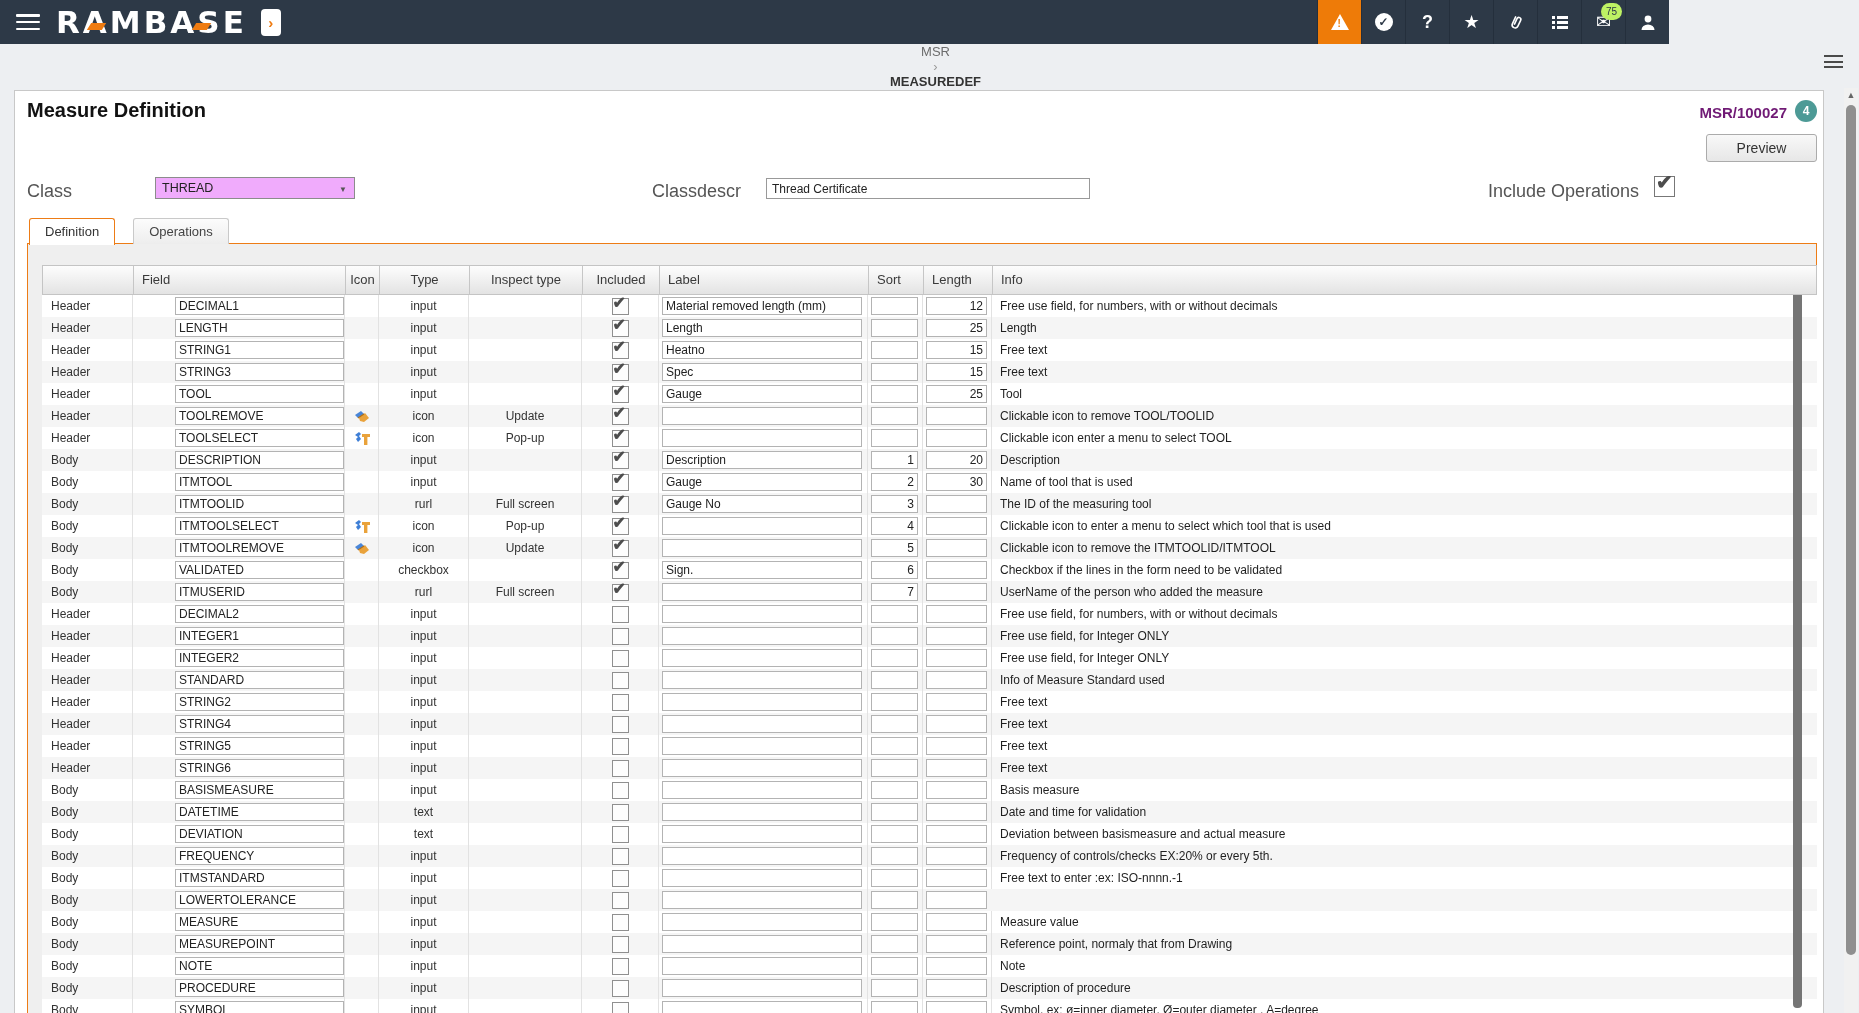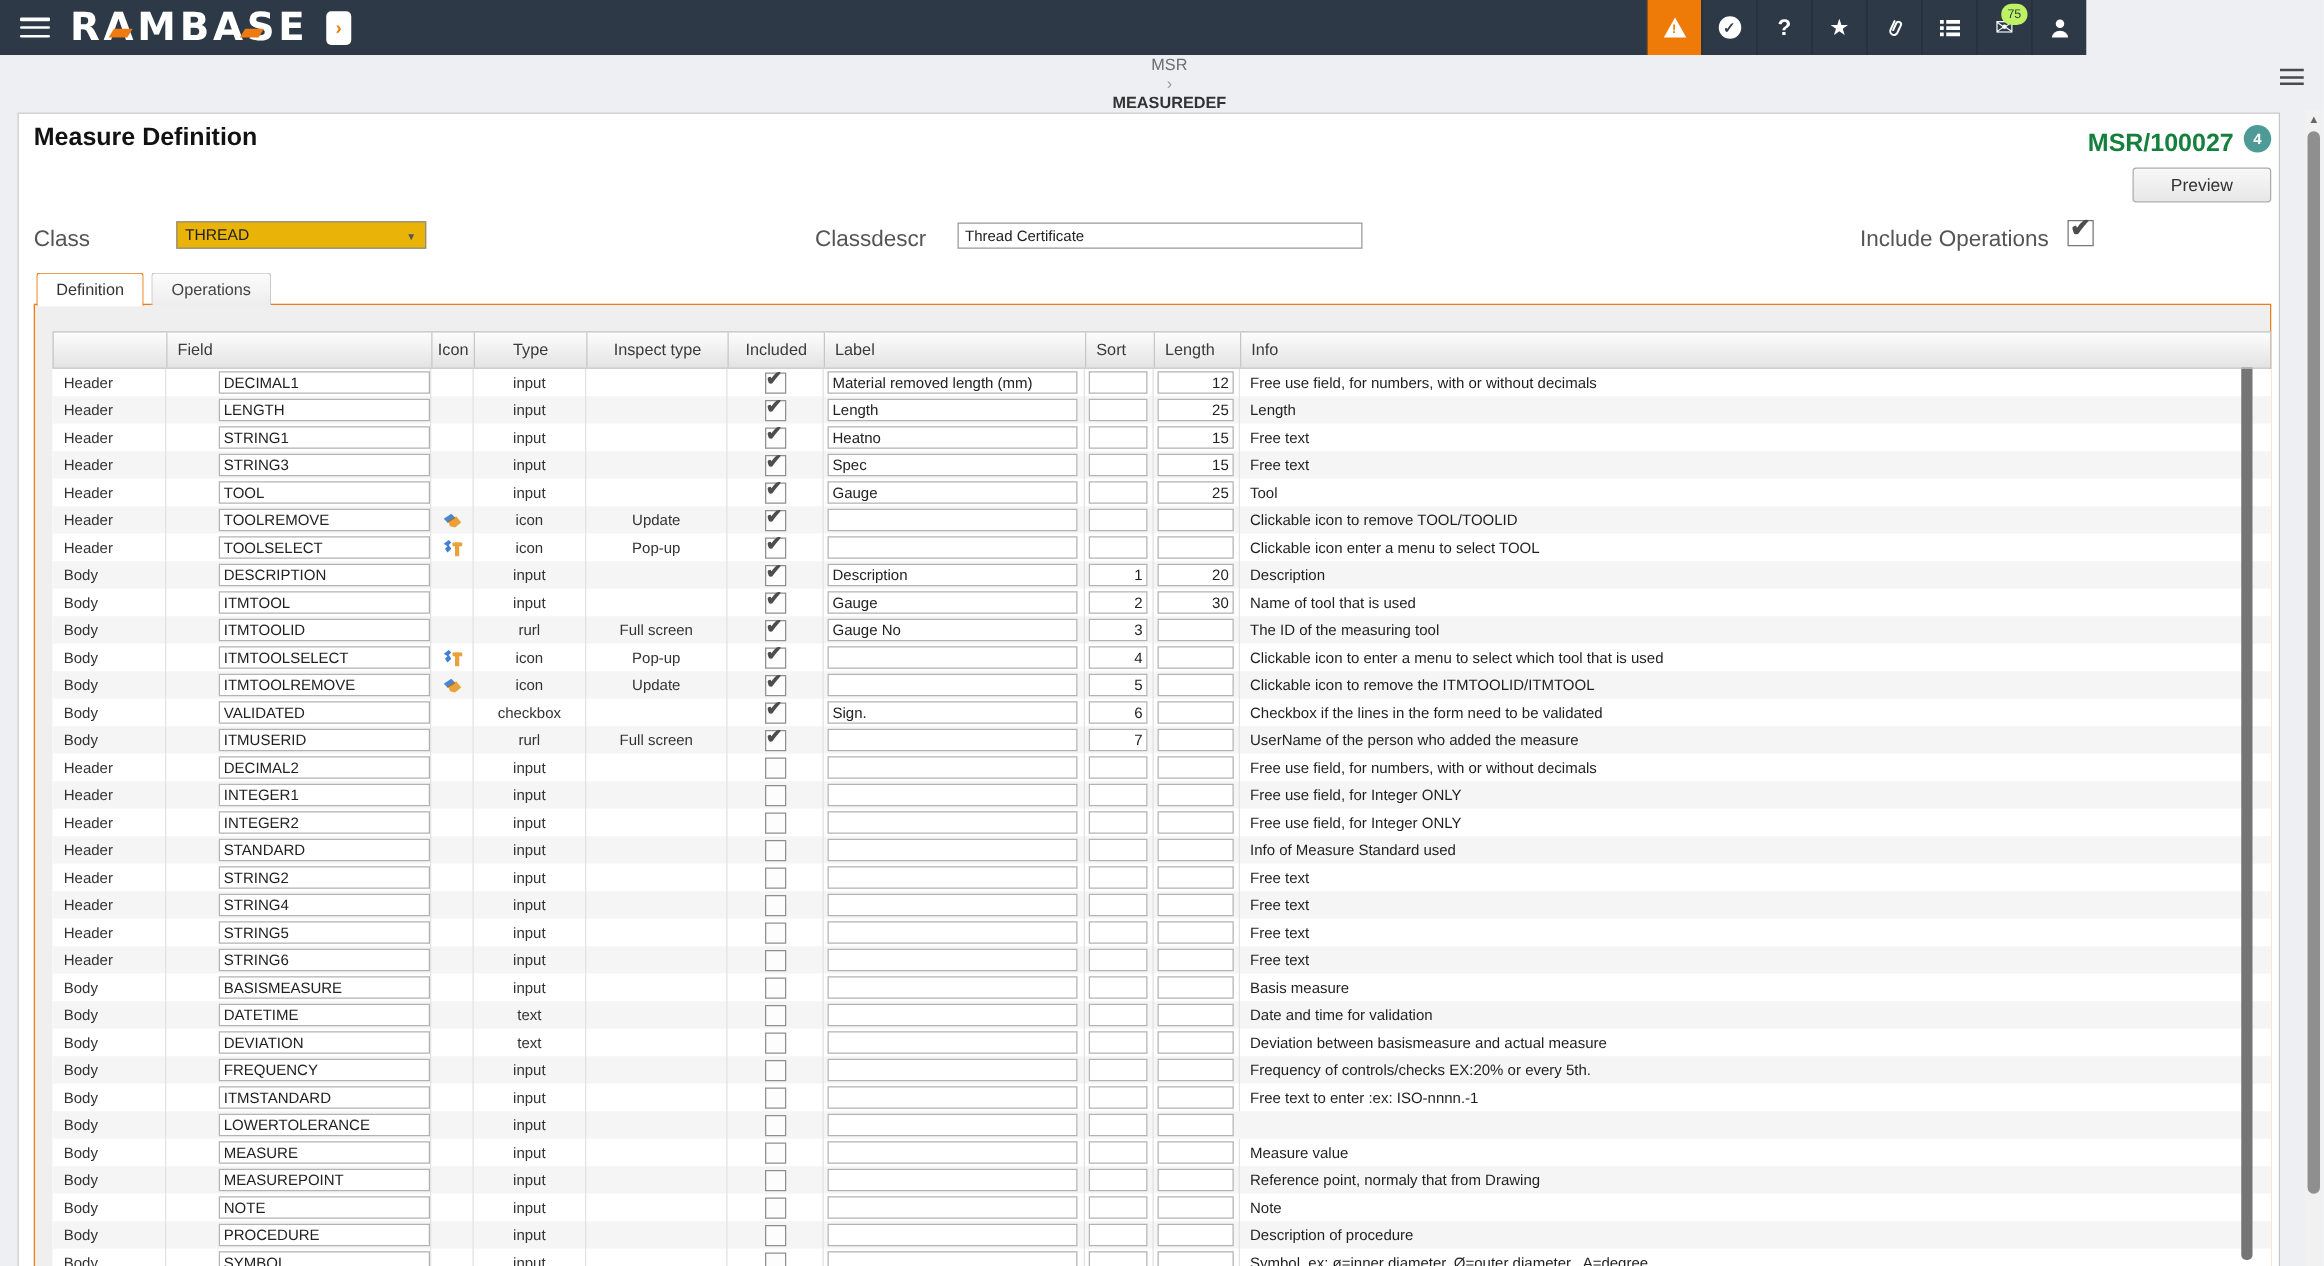--- a/index.html
+++ b/index.html
@@ -23,32 +23,32 @@
   
   .crumbbar{position:absolute;left:0;top:44px;width:1859px;height:36px;display:flex;align-items:center;padding-left:12px;box-sizing:border-box;flex-direction:column;}
   .crumb-root{font-size:13px;color:#6c6c6c;cursor:pointer;}
   .crumb-sep{font-size:13px;color:#999;margin:0 9px;}
   .crumb-cur{font-size:13px;font-weight:bold;color:#333;}
   .hamb2{position:absolute;right:16px;top:11px;width:19px;height:13px;display:flex;flex-direction:column;justify-content:space-between;cursor:pointer;}
   .hamb2 i{display:block;height:2px;background:#4a4a4a;}
   
   .card{position:absolute;left:14px;top:90px;width:1810px;height:924px;background:#fff;border:1px solid #c8c8c8;box-sizing:border-box;}
   .pgtitle{position:absolute;left:12px;top:8px;font-size:20px;font-weight:bold;color:#121212;}
-  .docid{position:absolute;top:13px;right:36px;font-size:20px;font-weight:bold;color:#15803d;}
+  .docid{position:absolute;top:13px;right:36px;font-size:15px;font-weight:bold;color:#701a75;}
   .docbadge{position:absolute;top:9px;right:6px;width:22px;height:22px;border-radius:50%;background:#4d9a96;color:#fff;font-size:12px;font-weight:bold;display:flex;align-items:center;justify-content:center;}
   .previewbtn{position:absolute;top:43px;right:6px;width:111px;height:28px;background:linear-gradient(#f8f8f8,#e7e7e7);border:1px solid #ababab;border-radius:3px;font-size:14px;color:#333;font-family:"Liberation Sans",sans-serif;cursor:pointer;}
   .flabel{position:absolute;font-size:18px;color:#555;}
-  .selectbox{position:absolute;left:126px;top:86px;width:200px;height:22px;border:1px solid #8c8c8c;background:#eab308;display:flex;align-items:center;padding-left:6px;box-sizing:border-box;font-size:12.5px;color:#222;cursor:pointer;}
+  .selectbox{position:absolute;left:140px;top:86px;width:200px;height:22px;border:1px solid #8c8c8c;background:#f0abfc;display:flex;align-items:center;padding-left:6px;box-sizing:border-box;font-size:12.5px;color:#222;cursor:pointer;}
   .selectbox .car{position:absolute;right:7px;top:7px;font-size:8px;color:#555;}
   .inpbox{position:absolute;border:1px solid #999;background:#fff;font-size:12px;color:#222;padding:0 5px;font-family:"Liberation Sans",sans-serif;box-sizing:border-box;}
   .bigchk{position:absolute;width:19px;height:19px;border:1px solid #777;background:#fff;cursor:pointer;}
   .bigchk::after{content:"✔";position:absolute;left:1px;top:-7px;font-size:20px;font-weight:bold;color:#4d4d4d;}
   
   .tabs{position:absolute;left:14px;top:127px;display:flex;}
-  .tab{height:25px;line-height:25px;padding:0 15px;font-size:13px;border:1px solid #c9c9c9;border-bottom:none;border-radius:3px 3px 0 0;background:linear-gradient(#fcfcfc,#ededed);color:#444;margin-right:6px;cursor:pointer;position:relative;z-index:2;}
+  .tab{height:25px;line-height:25px;padding:0 15px;font-size:13px;border:1px solid #c9c9c9;border-bottom:none;border-radius:3px 3px 0 0;background:linear-gradient(#fcfcfc,#ededed);color:#444;margin-right:18px;cursor:pointer;position:relative;z-index:2;}
   .tab.active{background:#fff;border-color:#ed7c16;color:#333;height:26px;}
   
   .panel{position:absolute;left:12px;top:152px;width:1790px;height:774px;border:1px solid #ed7c16;background:#efefef;box-sizing:border-box;}
   .thead{position:absolute;left:14px;top:21px;width:1775px;height:30px;display:grid;grid-template-columns:91px 212px 34px 90px 113px 77px 209px 55px 69px 1fr;background:linear-gradient(#fdfdfd,#e3e3e3);border:1px solid #c4c4c4;box-sizing:border-box;z-index:1;}
   .th{font-size:13px;color:#3a3a3a;line-height:28px;border-right:1px solid #c6c6c6;overflow:hidden;white-space:nowrap;}
   .th:last-child{border-right:none;}
   .th.hl{padding-left:8px;} .th.hc{text-align:center;}
   .tbody{position:absolute;left:14px;top:51px;width:1775px;bottom:0;overflow:hidden;background:#fff;}
   .trow{display:grid;grid-template-columns:91px 212px 34px 90px 113px 77px 209px 55px 69px 1fr;height:22px;background:#fff;}
   .trow:nth-child(even){background:#f5f5f5;}

